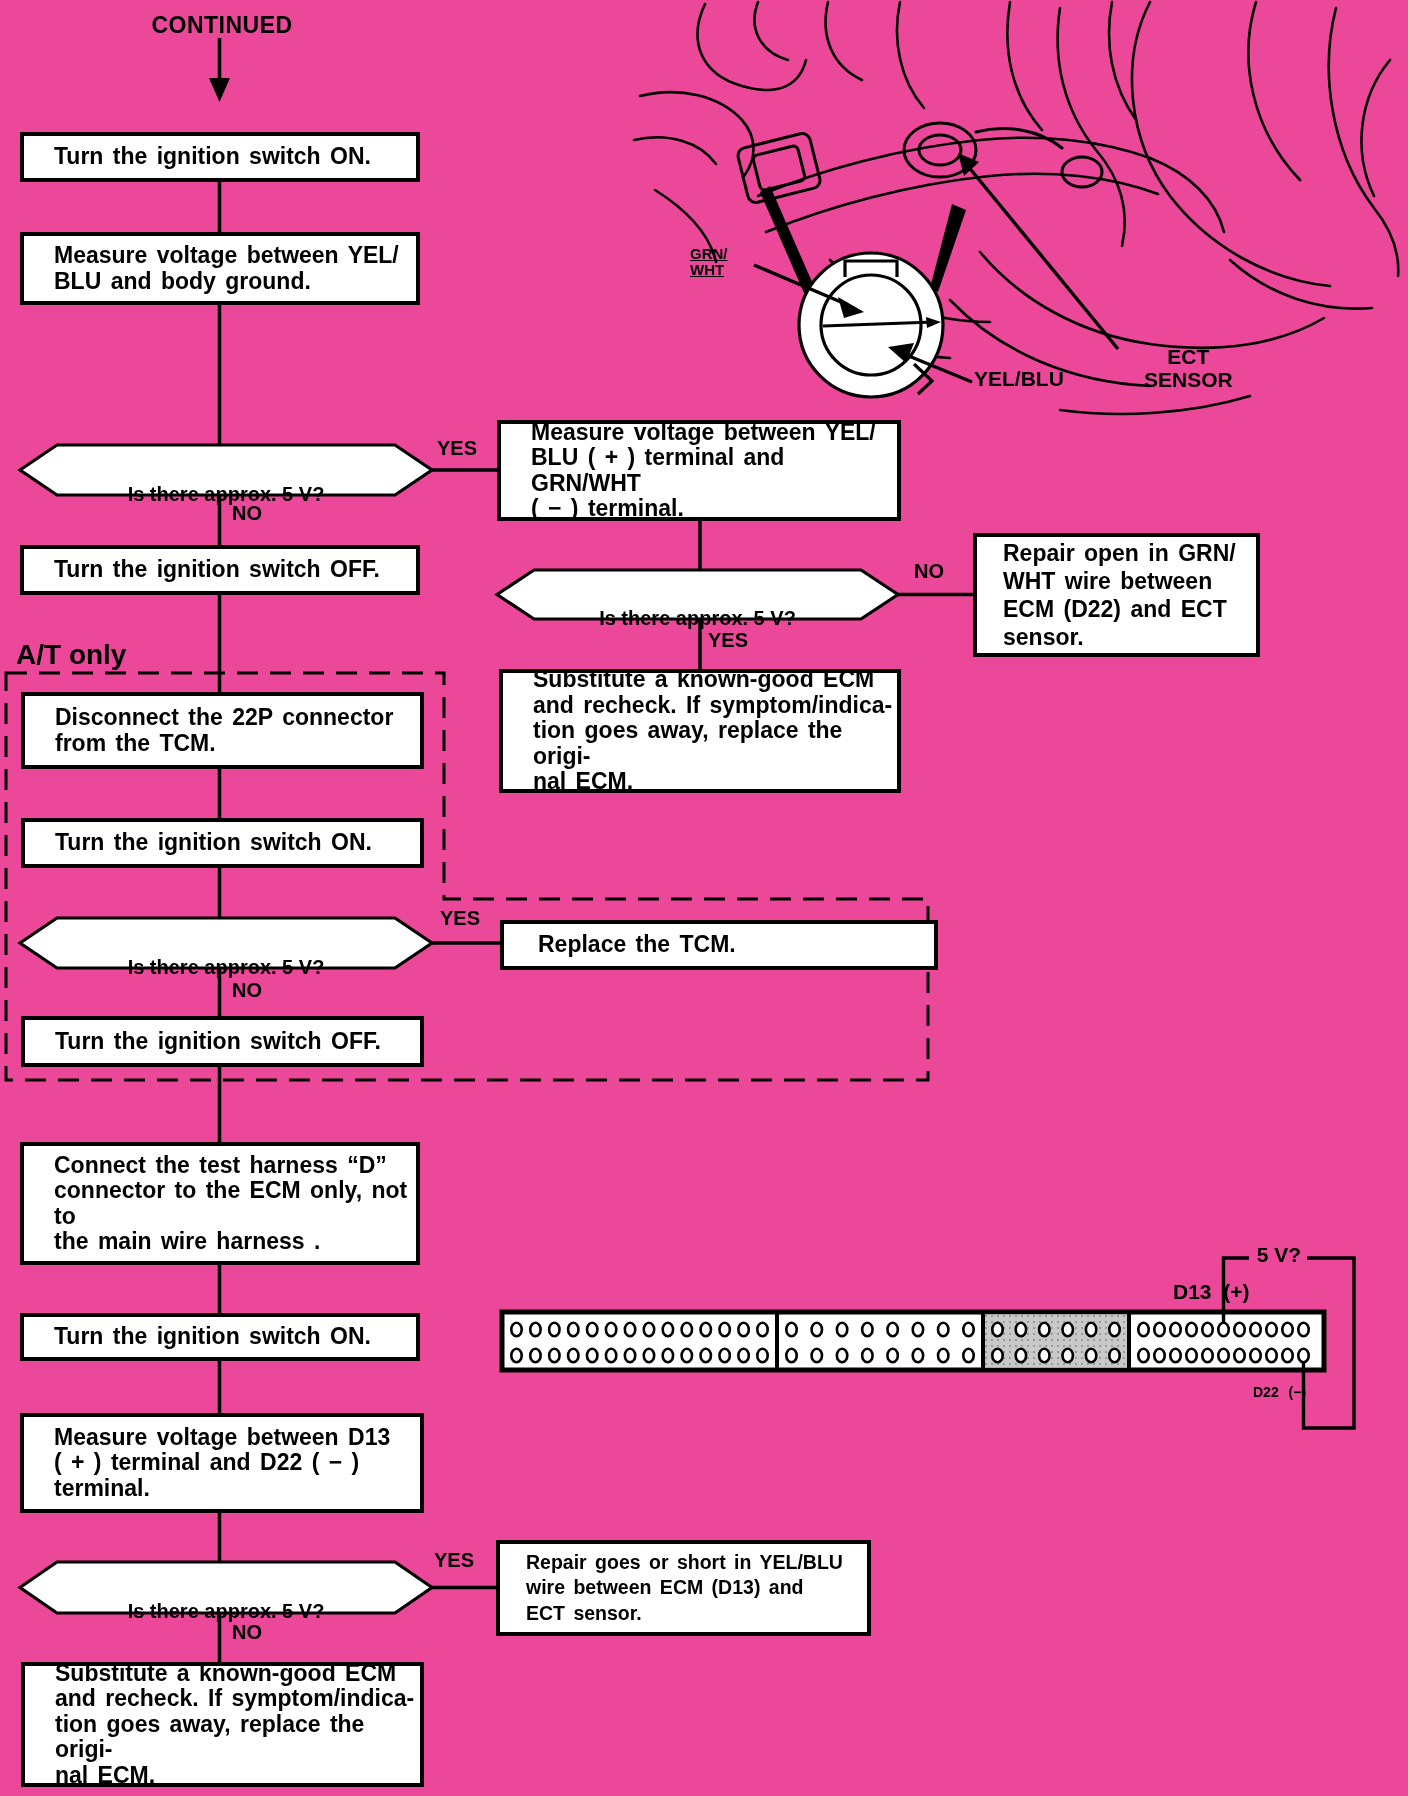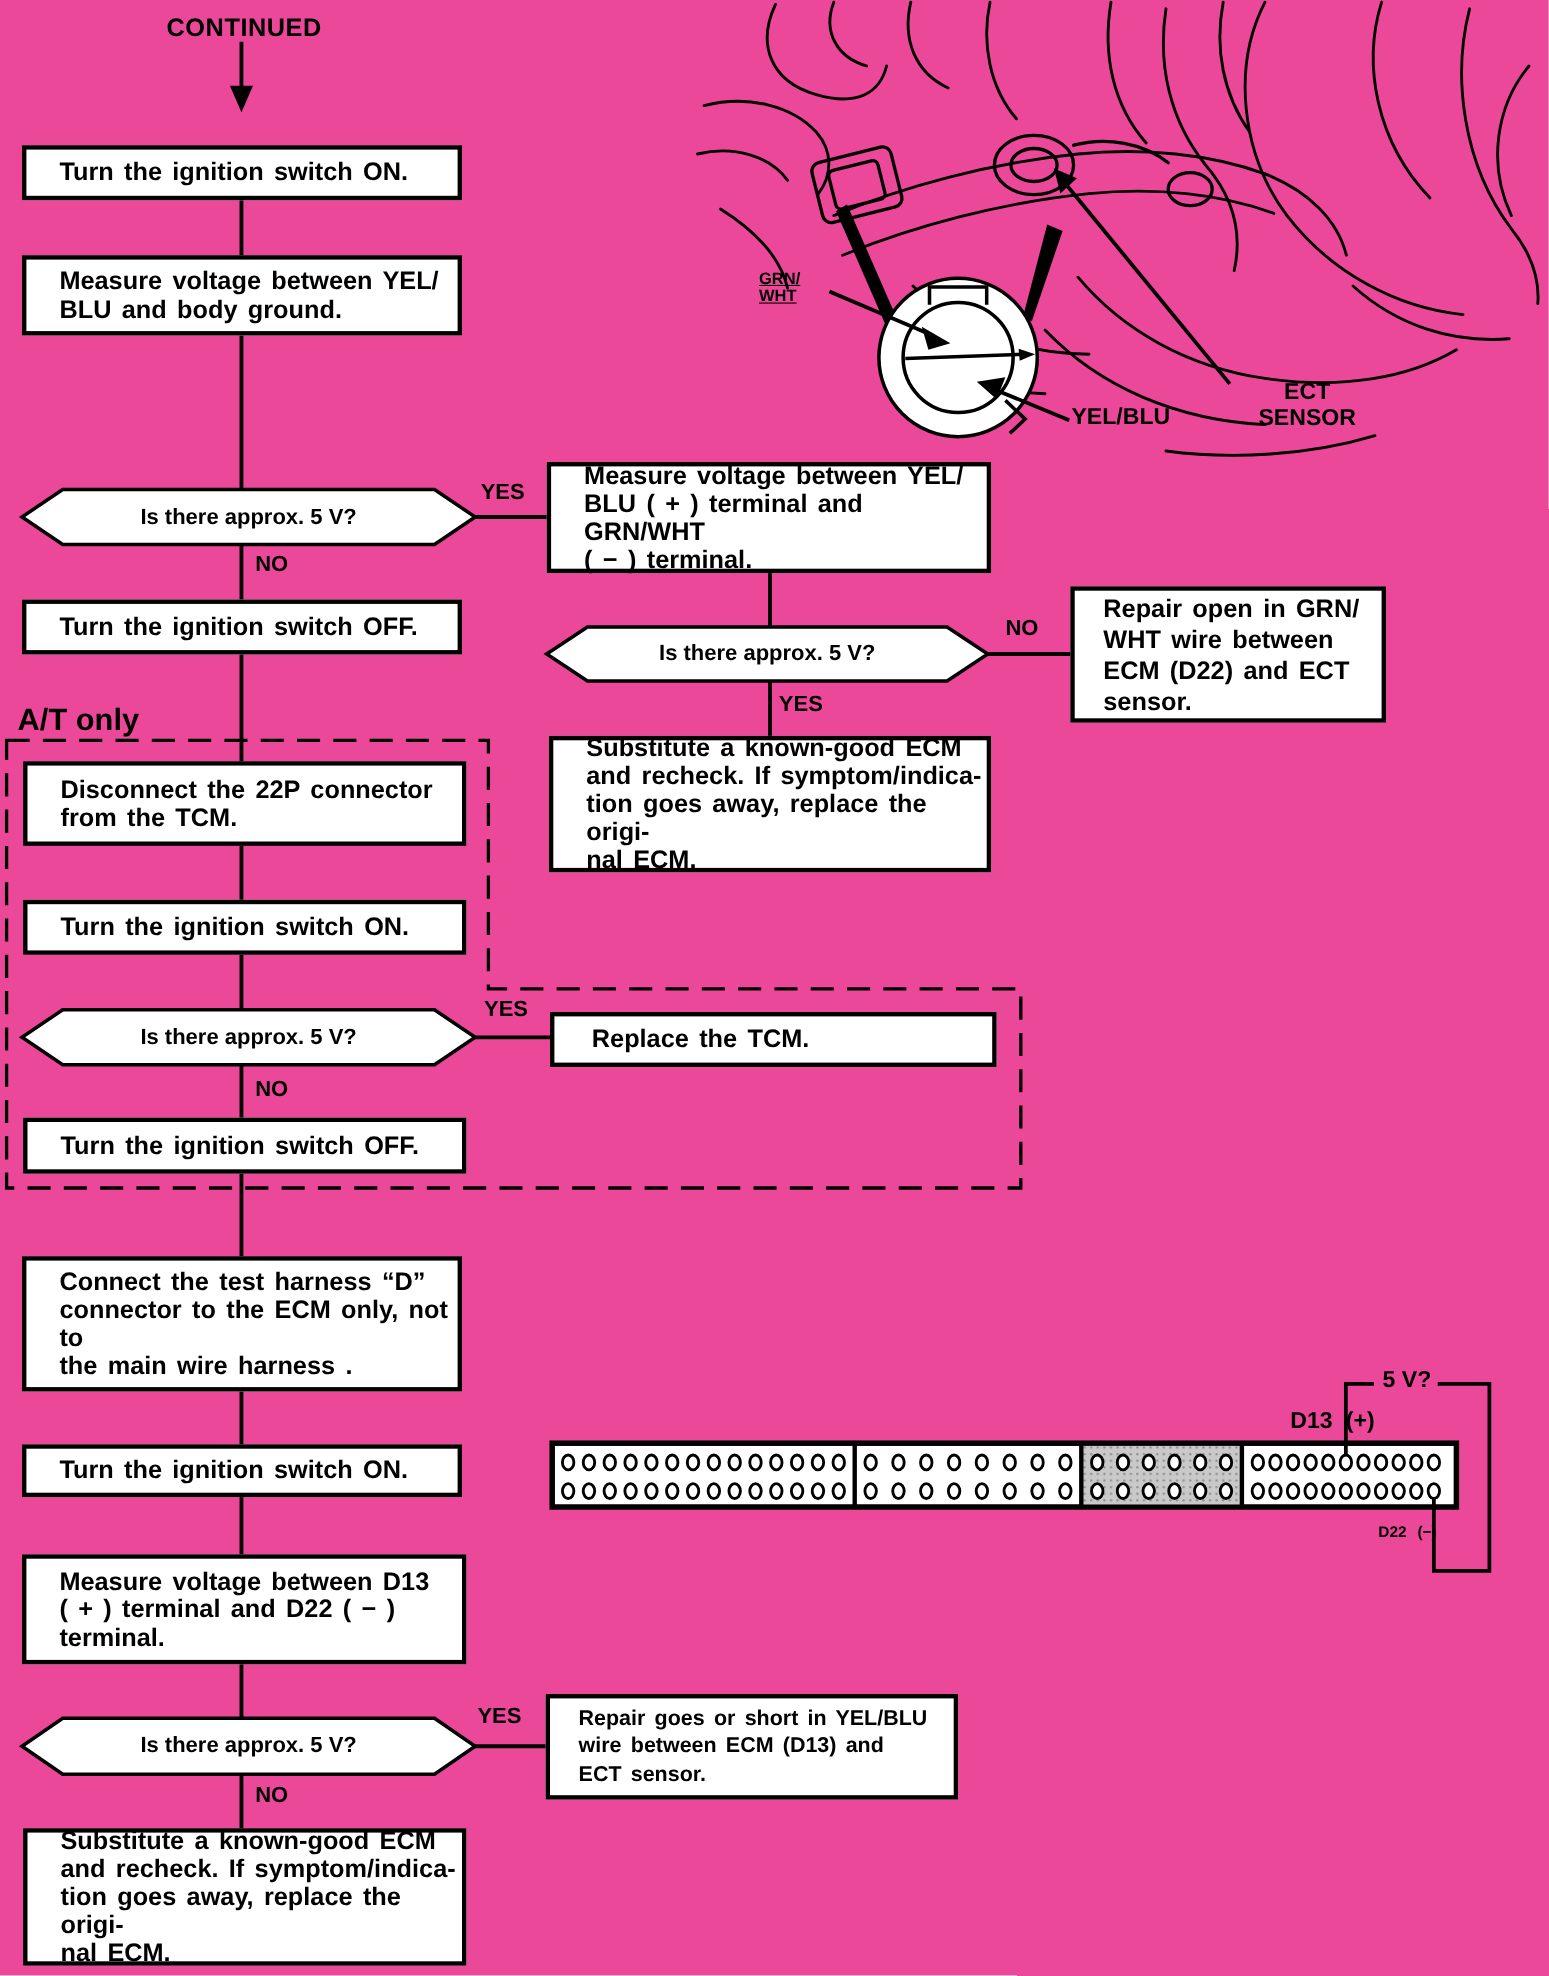--- a/index.html
+++ b/index.html
@@ -23,20 +23,21 @@
     font-size:23px;
     line-height:25.5px;
     word-spacing:3px;
   }
   .fbox span{white-space:pre-line;display:block;}
   .hextext{
     position:absolute;
     display:flex;align-items:center;justify-content:center;
     font-size:20px;
     box-sizing:border-box;
+    margin-top:24px;
   }
   .lbl{
     position:absolute;
     font-size:20px;
     white-space:pre-line;
     line-height:1.08;
   }
   .lbl.center{text-align:center;}
   .ws6{word-spacing:6px;}
 </style>
@@ -315,21 +316,21 @@
 sensor.</span>
     </div>
 
   <div class="fbox" style="left:499px;top:669px;width:402px;height:124px;padding-left:30px;">
     <span>Substitute a known-good ECM
 and recheck. If symptom/indica-
 tion goes away, replace the origi-
 nal ECM.</span>
     </div>
 
-  <div class="fbox" style="left:500px;top:920px;width:406px;height:50px;padding-left:34px;">
+  <div class="fbox" style="left:500px;top:920px;width:438px;height:50px;padding-left:34px;">
     <span>Replace the TCM.</span>
     </div>
 
   <div class="fbox" style="left:496px;top:1540px;width:375px;height:96px;padding-left:26px;font-size:19.5px;">
     <span>Repair goes or short in YEL/BLU
 wire between ECM (D13) and
 ECT sensor.</span>
     </div>
 
   <div class="lbl" style="left:437px;top:438px;">YES</div>

